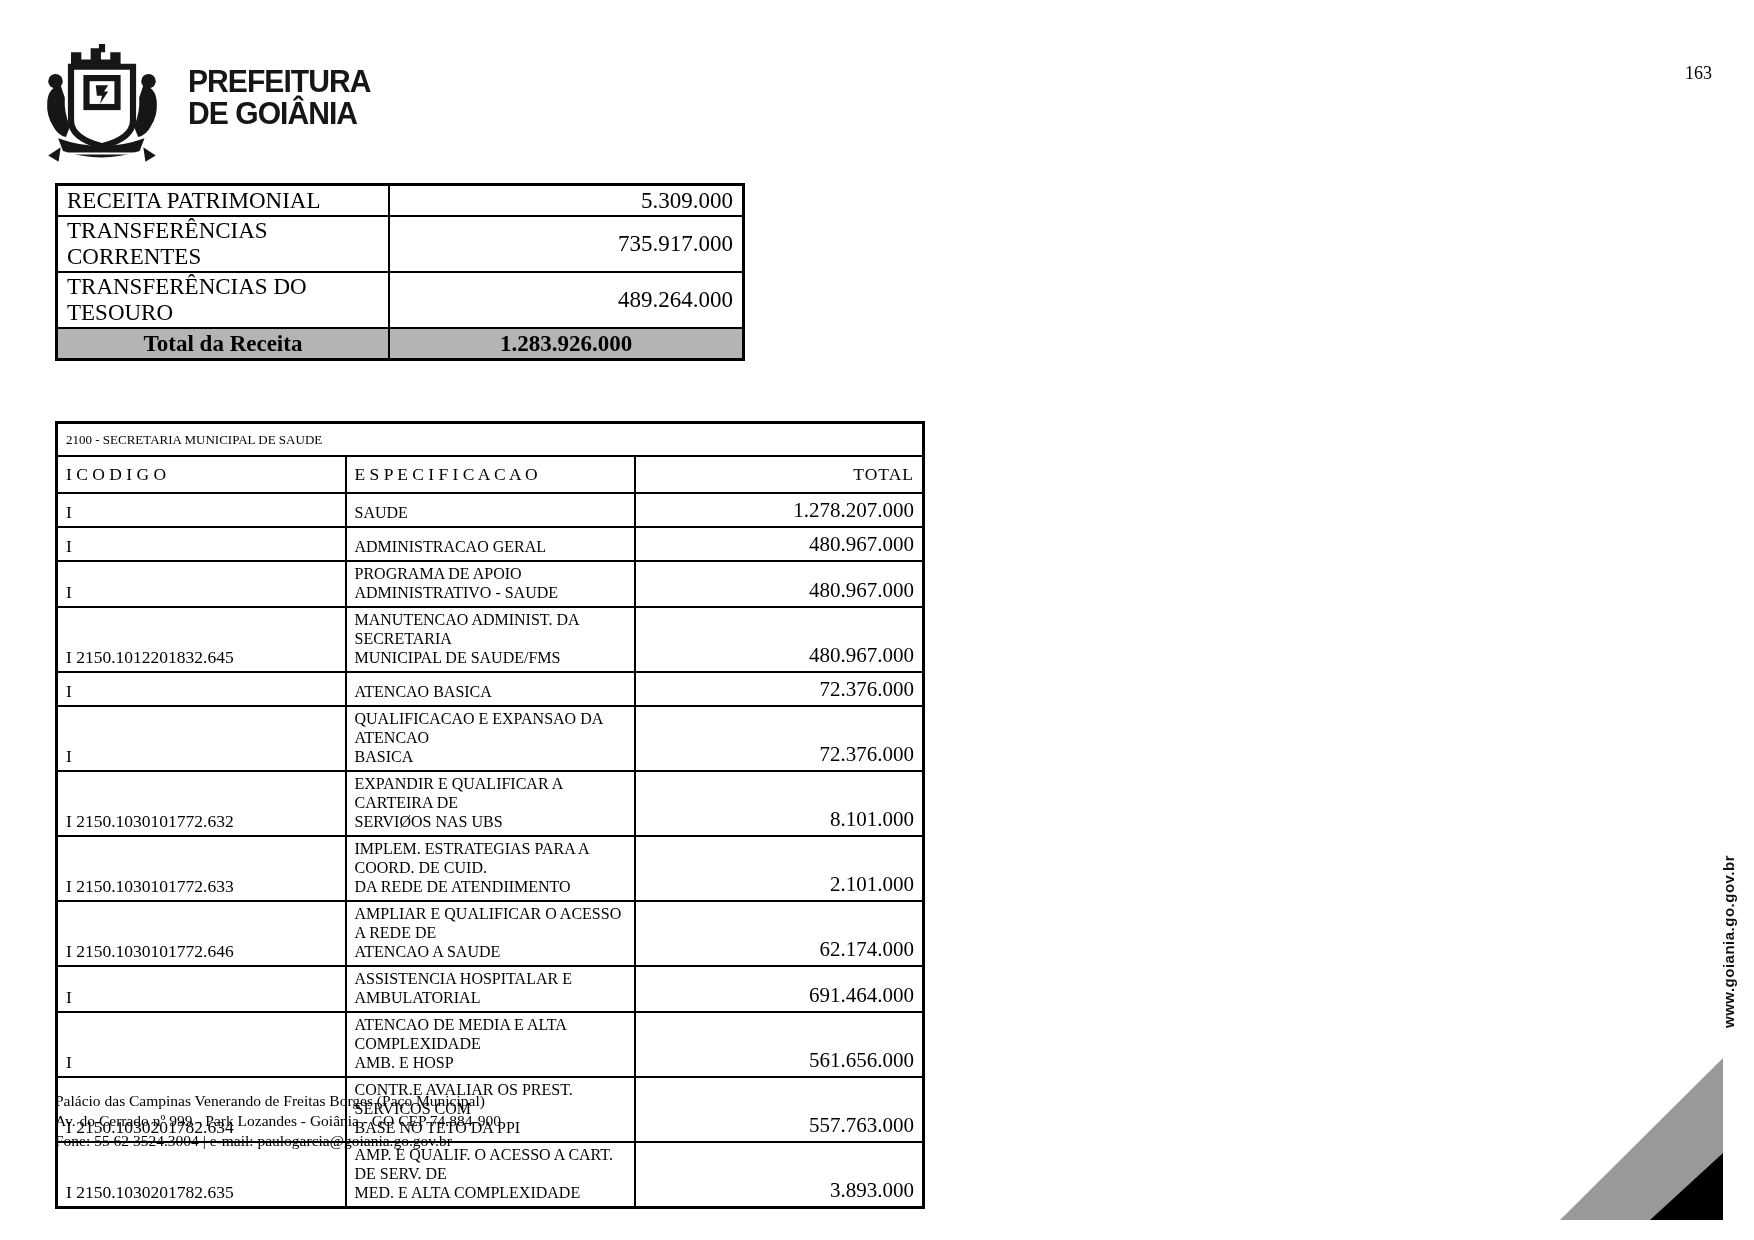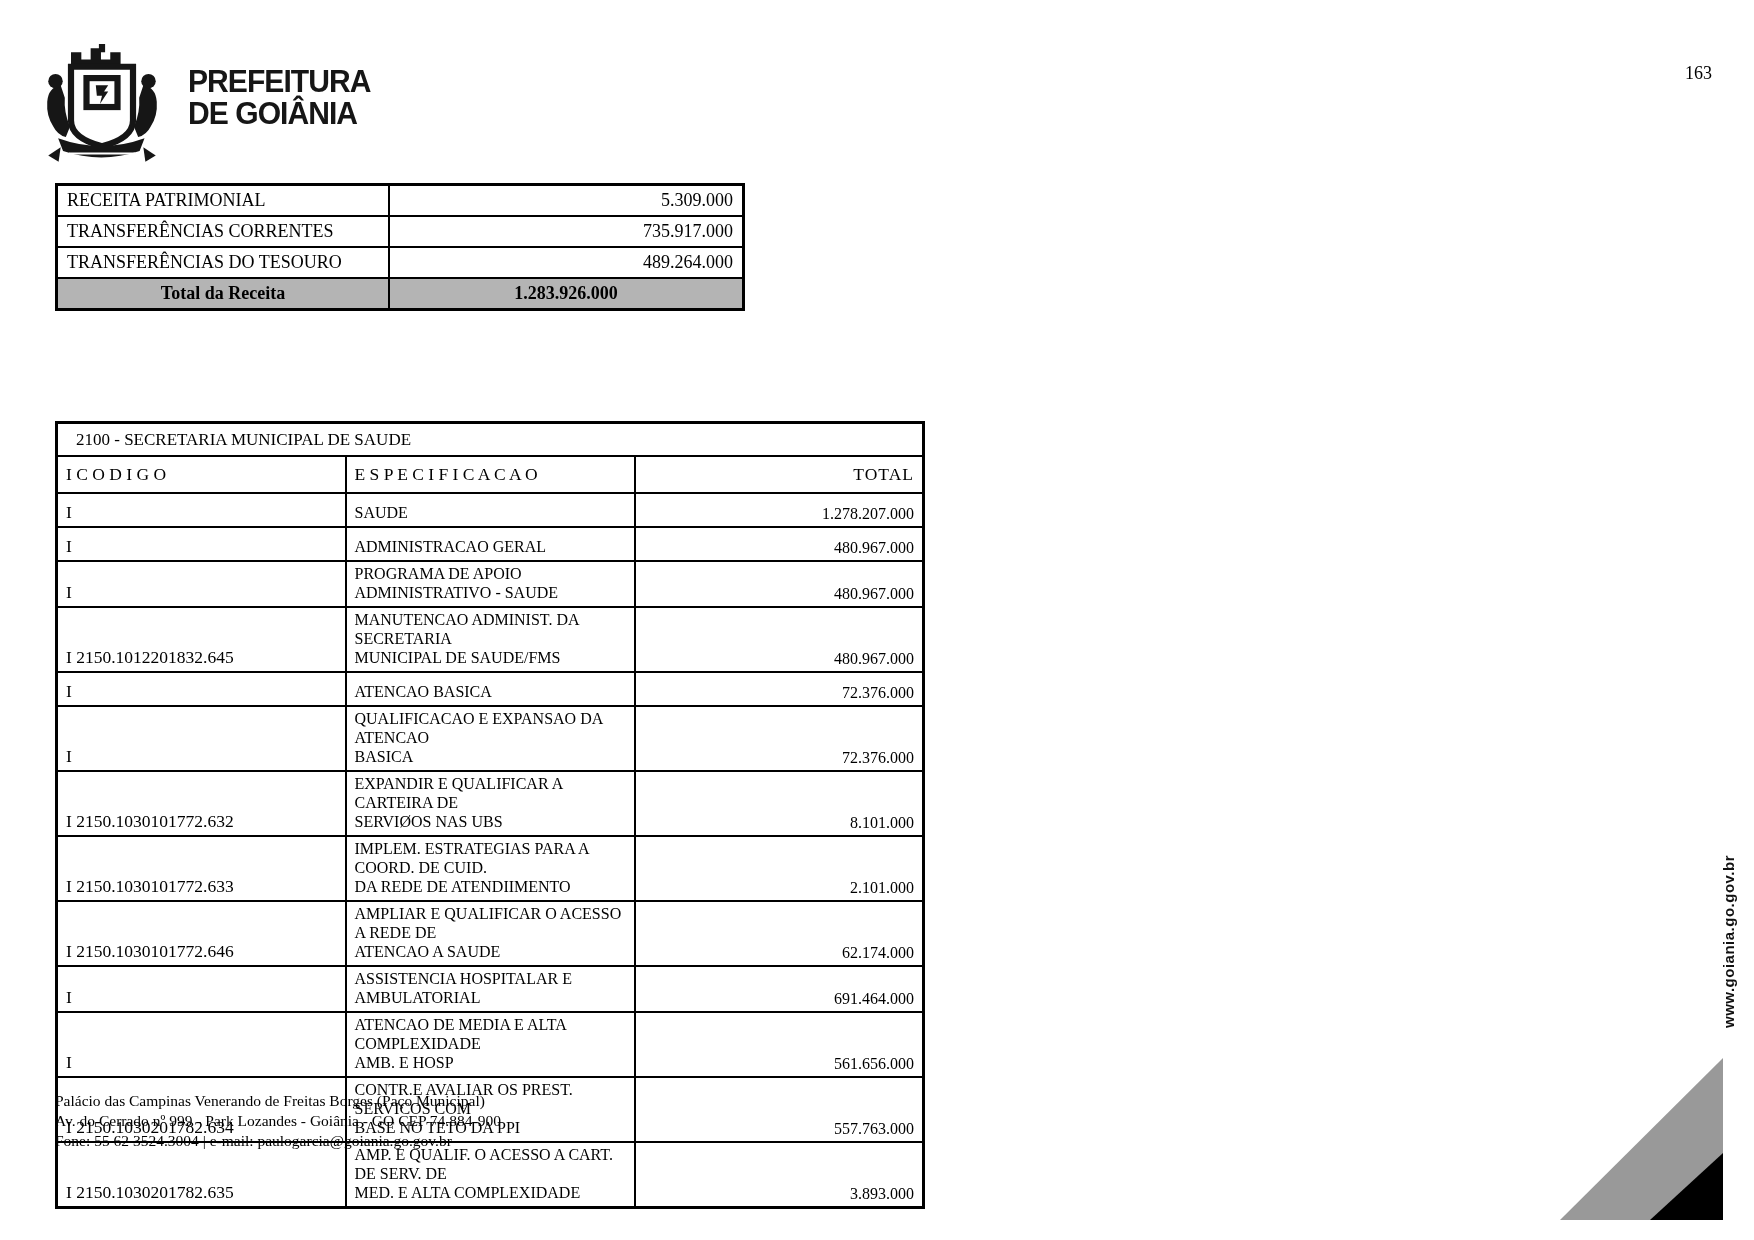--- a/index.html
+++ b/index.html
@@ -23,35 +23,35 @@
     letter-spacing: -1px; color: #161616;
     transform: scaleX(0.97); transform-origin: left center;
   }
 
   .page-number { position: absolute; top: 63px; right: 42px; font-size: 18px; }
 
   
   table { border-collapse: collapse; table-layout: fixed; }
 
   .receita { position: absolute; left: 55px; top: 183px; width: 690px; border: 3px solid #000; }
-  .receita td { border: 2px solid #000; height: 27px; font-size: 18px; padding: 1px 9px; vertical-align: middle; }
+  .receita td { border: 2px solid #000; height: 27px; font-size: 23px; padding: 1px 9px; vertical-align: middle; }
   .receita td.lbl { width: 312px; }
   .receita td.val { text-align: right; }
   .receita tr.total td { background: var(--total-row-bg, #b4b4b4); font-weight: bold; text-align: center; }
 
   .budget { position: absolute; left: 55px; top: 421px; width: 870px; border: 3px solid #000; }
   .budget td, .budget th { border: 2px solid #000; padding: 2px 8px; }
-  .budget tr.title td { font-size: 17px; height: 27px; vertical-align: middle; padding-left: 18px; margin-top: 40px; }
+  .budget tr.title td { font-size: 13px; height: 27px; vertical-align: middle; padding-left: 8px; margin-top: 40px; }
   .budget th { font-size: 17.5px; font-weight: normal; text-align: left; height: 31px; vertical-align: middle; }
   .budget th.h-code  { width: 255px; }
   .budget th.h-spec  { width: 389px; }
   .budget th.h-total { width: 164px; text-align: right; letter-spacing: 1px; padding-left: 27px; }
   .budget td.code  { font-size: 17.5px; vertical-align: bottom; height: 27px; padding-bottom: 3px; }
   .budget td.spec  { font-size: 16px; line-height: 19px; vertical-align: bottom; white-space: pre-line; padding-bottom: 4px; }
-  .budget td.total { font-size: 16px; text-align: right; vertical-align: bottom; padding-bottom: 3px; }
+  .budget td.total { font-size: 21px; text-align: right; vertical-align: bottom; padding-bottom: 3px; }
 
   
   .footer { position: absolute; left: 55px; top: 1091px; font-size: 15.5px; line-height: 20px; }
 
   
   .site-vertical {
     position: absolute; right: 17px; top: 842px; height: 186px;
     writing-mode: vertical-rl; transform: rotate(180deg);
     font-family: "Liberation Sans", sans-serif; font-weight: bold;
     font-size: 15px; letter-spacing: 0.5px; color: #111;

